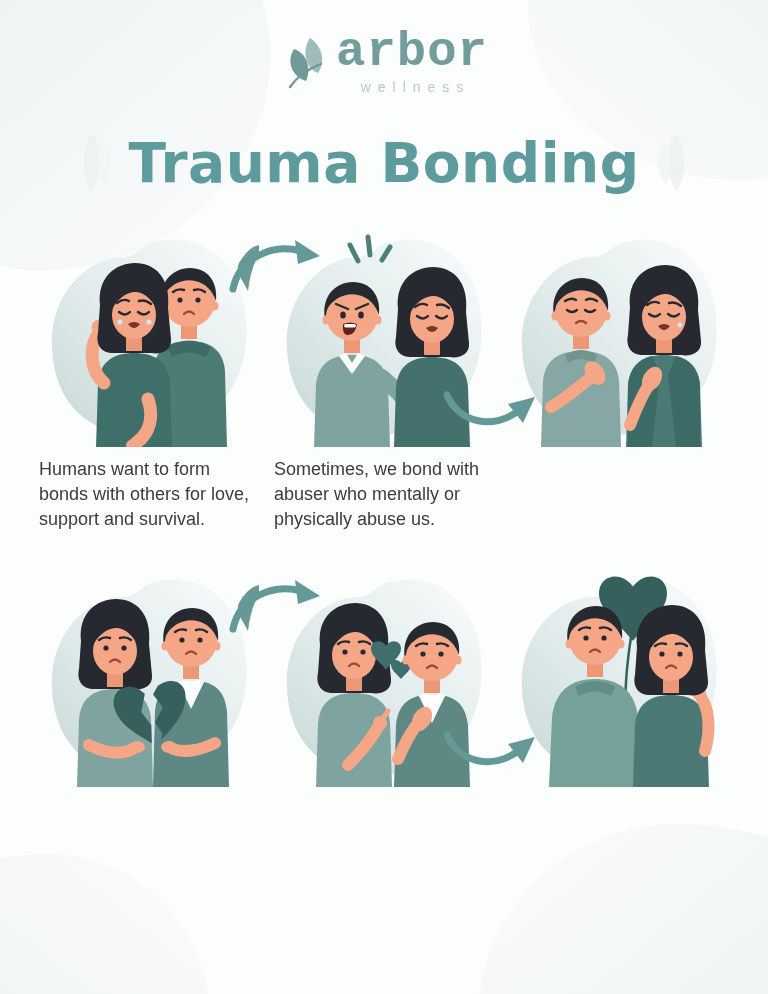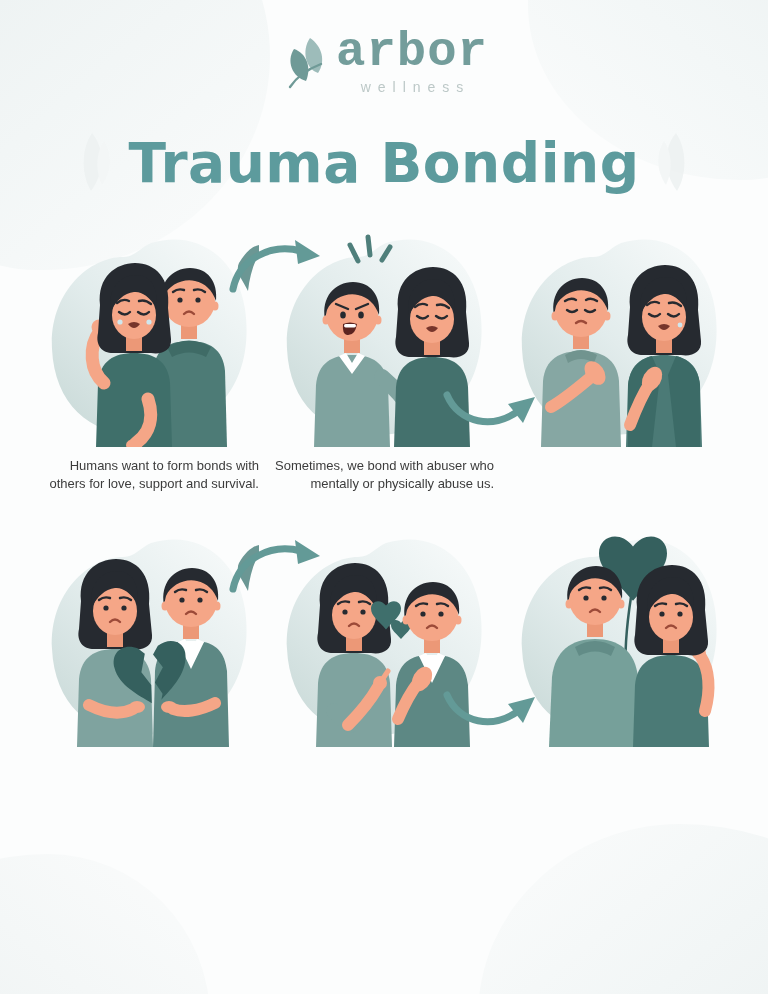--- a/index.html
+++ b/index.html
@@ -23,21 +23,21 @@
   .page-title{font-family:"DejaVu Sans",sans-serif;font-weight:800;font-size:55px;line-height:1.1;
               color:#5d9b9d;letter-spacing:0.5px;margin:0;}
   .title-leaf{opacity:0.9;}
 
   .row{position:relative;width:690px;margin:0 auto;display:flex;gap:15px;}
   .row.illos{margin-top:34px;height:220px;}
   .row.caps{margin-top:10px;}
   .row2{margin-top:62px;}
   .caps2{margin-top:12px;}
   .illo{width:220px;height:220px;display:block;}
-  .cap{width:220px;text-align:right;font-size:13px;line-height:1.4;color:#3c3c3c;font-weight:500;}
+  .cap{width:220px;text-align:left;font-size:18px;line-height:1.4;color:#3c3c3c;font-weight:500;}
 
   .arrow{position:absolute;z-index:2;}
   .a-over{left:186px;top:6px;width:100px;height:64px;}
   .a-under{left:400px;top:158px;width:100px;height:52px;}
 </style>
 </head>
 <body>
 
 <svg width="0" height="0" style="position:absolute" aria-hidden="true">
   <defs>

